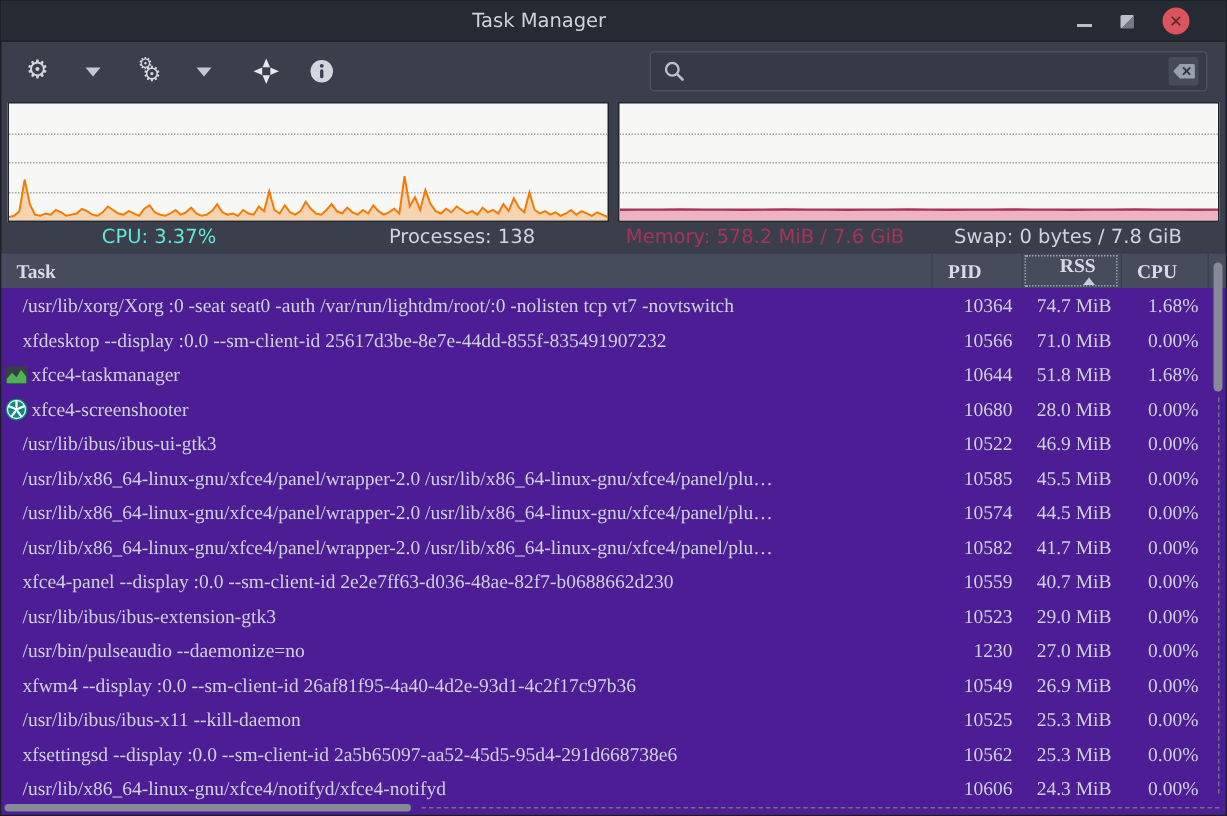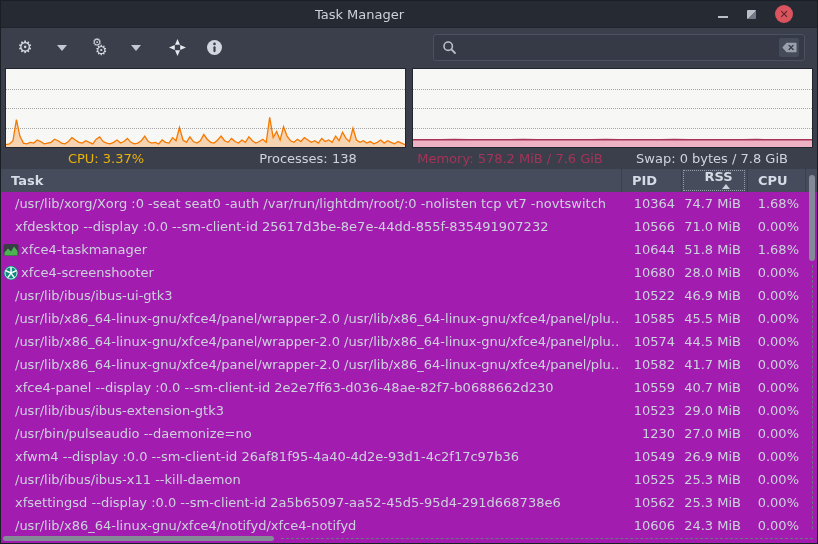--- a/index.html
+++ b/index.html
@@ -40,25 +40,25 @@
 
   
   .graphs { position:absolute; top:67px; left:4px; right:4px; height:80px; display:flex; gap:6px; }
   .graph { flex:1; position:relative; background:#f7f7f5; border:1px solid #22262e; overflow:hidden; }
   .gridline { position:absolute; left:0; right:0; border-top:1px dotted #a6a6a6; }
   .graph svg { position:absolute; left:0; top:0; width:100%; height:100%; }
 
   .statusbar { position:absolute; top:147px; left:4px; right:4px; height:21px;
                display:flex; align-items:center; font-size:13px; }
   .status-cell { flex:1; text-align:center; color:#ced4de; white-space:nowrap; }
-  .status-cpu { color:#eab308; }
+  .status-cpu { color:#5eead4; }
   .status-mem { color:#a73358; }
 
   
-  .table { position:absolute; top:168px; left:0; right:0; bottom:0; background:#a21caf; }
+  .table { position:absolute; top:168px; left:0; right:0; bottom:0; background:#4c1d95;font-family:Liberation Serif, serif; }
   .thead { position:absolute; top:0; left:0; right:0; height:23px; background:#464c5b;
            display:grid; grid-template-columns:1fr 60px 66px 58px 12px; align-items:stretch;
            font-size:13px; font-weight:bold; color:#d6dbe5; }
   .th { display:flex; align-items:center; padding-left:10px; border-left:1px solid #3a404e; position:relative; }
   .th-task { padding-left:10px; border-left:none; }
   .th-rss { padding-left:8px;flex-direction:column; }
   .th-rss .focus-ring { position:absolute; inset:1px 2px 1px 1px; border:1px dotted #96//; border:1px dotted #959dad; pointer-events:none; }
   .sort-arrow { width:0; height:0; border-left:4px solid transparent; border-right:4px solid transparent;
                 border-bottom:5px solid #c9cfd9; margin-left:14px; }
   .tbody { position:absolute; top:23px; left:0; right:0; }

